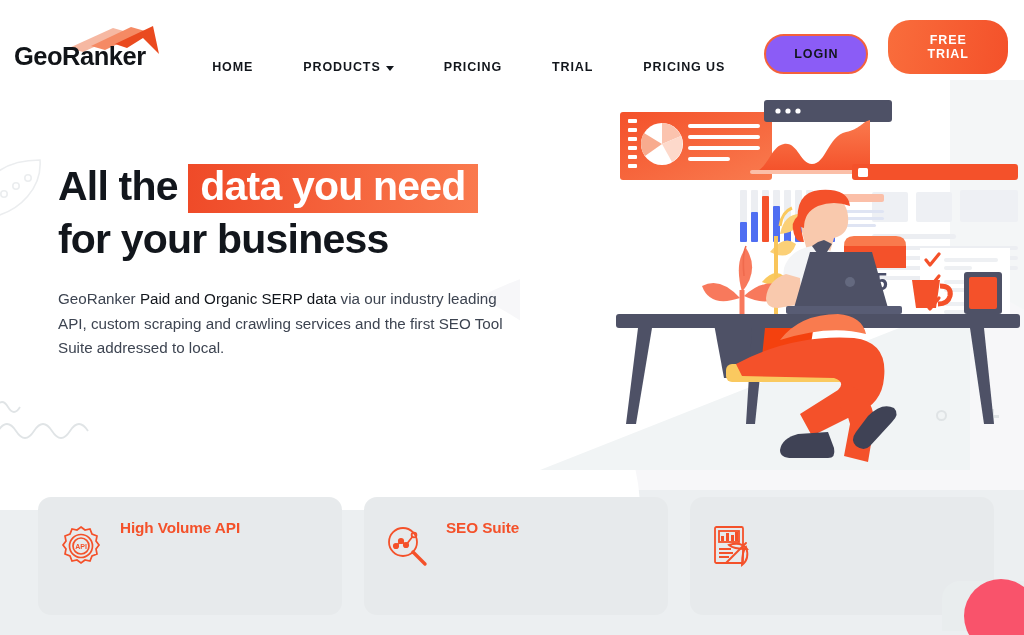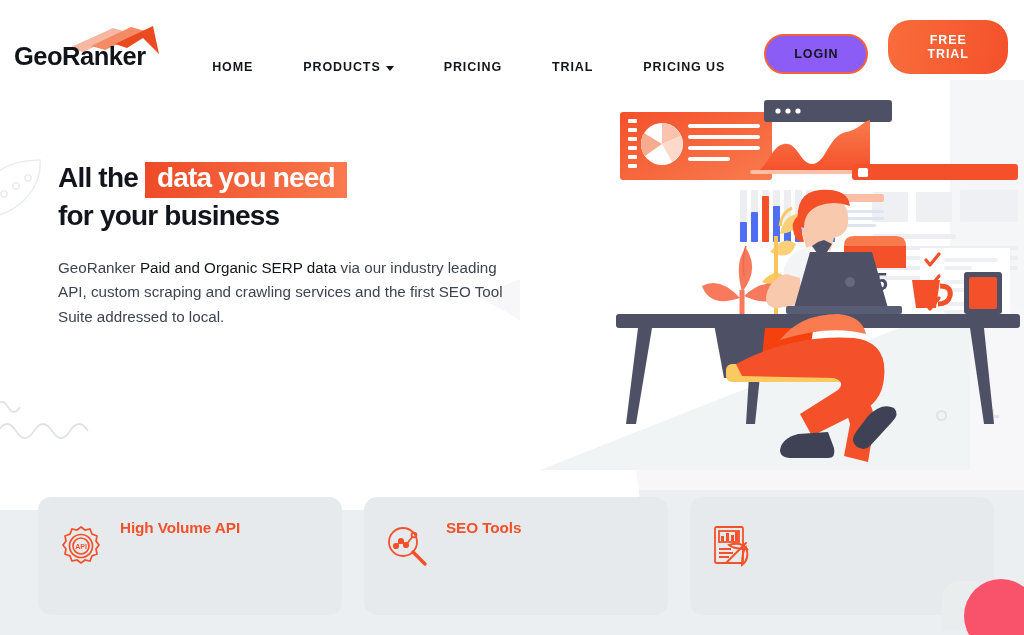--- a/index.html
+++ b/index.html
@@ -83,21 +83,21 @@
   .btn-trial {
     margin-left:20px; margin-right:16px;
     background:linear-gradient(100deg,#f96d3c 0%,#f4512a 100%);
     color:#fff; border:none; border-radius:22px; padding:13px 26px;
     font-size:12.5px; font-weight:bold; letter-spacing:0.9px; cursor:pointer;
   }
 
   
   .hero-copy { position:absolute; left:58px; top:160px; width:470px; z-index:20; }
   .h1 {
-    font-size:28px; font-weight:bold; color:#12161c;
+    font-size:41px; font-weight:bold; color:#12161c;
     line-height:1.27; letter-spacing:-0.8px;
   }
   .hl {
     background:linear-gradient(95deg,#ef4a28 0%,#fa7a4e 100%);
     color:#ffffff; padding:2px 12px 6px 12px; display:inline-block;
     line-height:1.0; margin-top:2px;
   }
   .hero-p {
     margin-top:22px; font-size:15.2px; line-height:1.62; color:#3d4451;
     max-width:452px;
@@ -409,21 +409,21 @@
             <path d="M29 29 l12 12" stroke-width="3.4" stroke-linecap="round"></path>
             <path d="M12 23 l5 -5 l5 4 l7 -9"></path>
             <circle cx="12" cy="23" r="2.2" fill="#f4512a"></circle>
             <circle cx="17" cy="18" r="2.2" fill="#f4512a"></circle>
             <circle cx="22" cy="22" r="2.2" fill="#f4512a"></circle>
             <circle cx="30" cy="12" r="2.4"></circle>
           </g>
         </svg>
       </div>
       <div>
-        <div class="card-title">SEO Tools</div>
+        <div class="card-title">SEO Suite</div>
       </div>
     </div>
 
     <div class="card">
       <div class="card-icon">
         <svg width="46" height="46" viewBox="0 0 46 46">
           <g fill="none" stroke="#f4512a" stroke-width="1.8">
             <rect x="5" y="4" width="28" height="36" rx="1.5"></rect>
             <rect x="9" y="8" width="20" height="11"></rect>
             <path d="M9 26 h12 M9 30 h14 M9 34 h10"></path>

